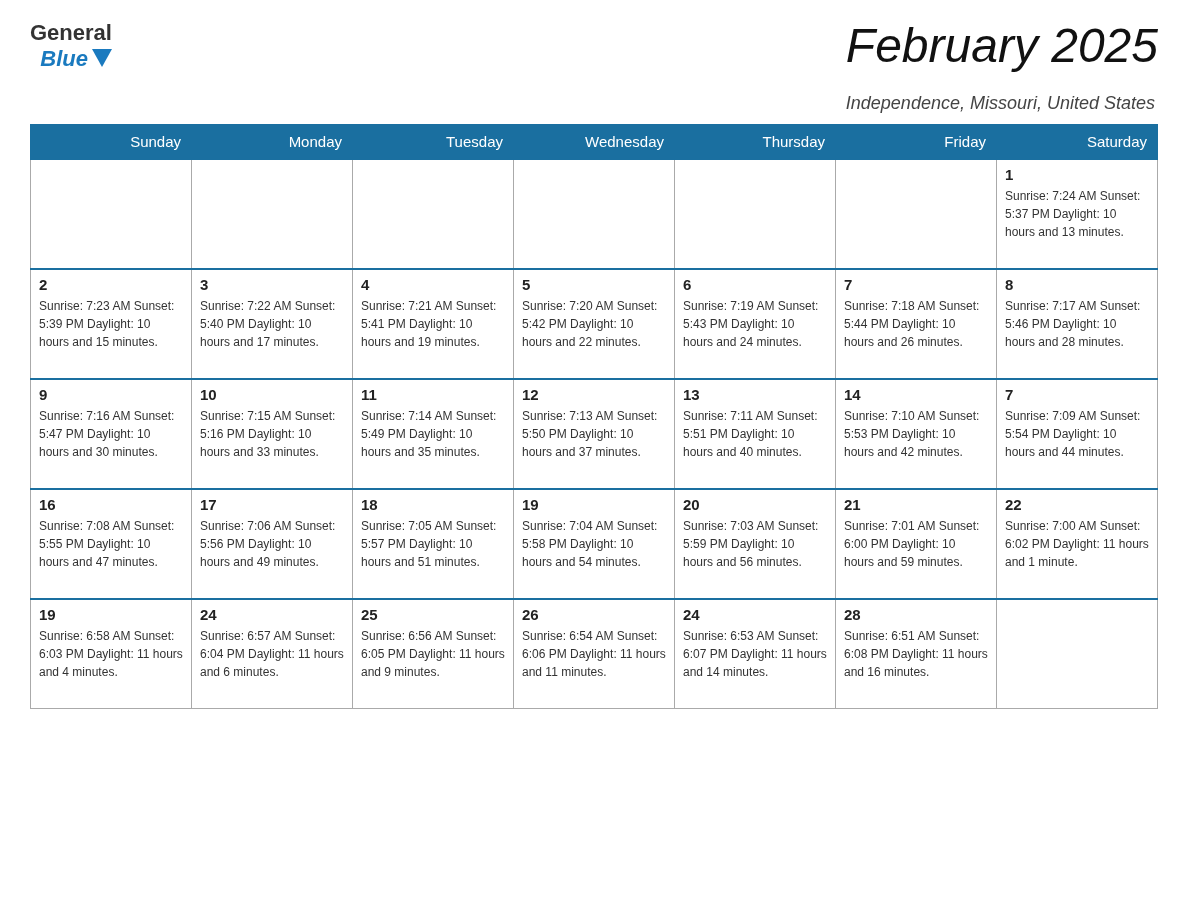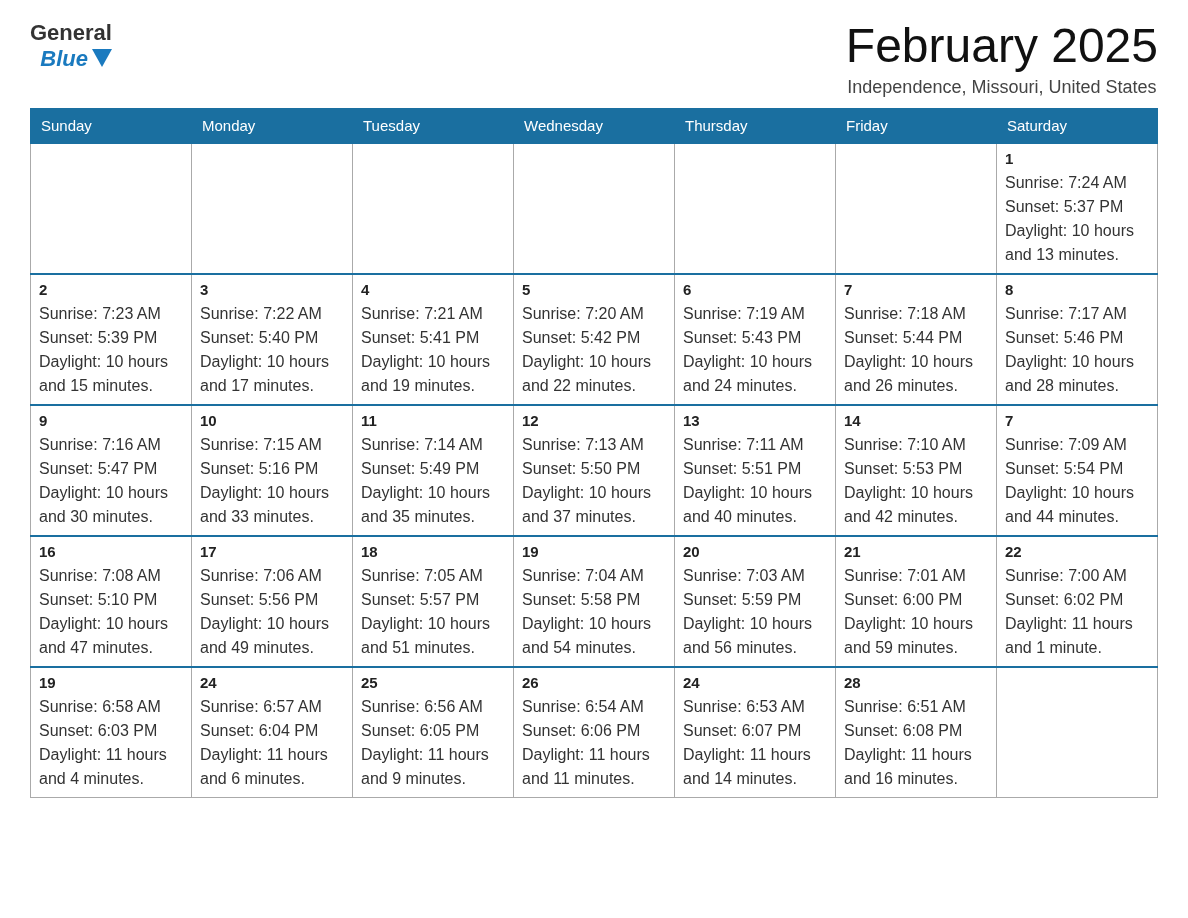--- a/index.html
+++ b/index.html
@@ -26,65 +26,66 @@
       font-weight: bold;
       color: #333;
     }
     .logo-text-blue {
       font-size: 22px;
       font-weight: bold;
       color: #1a7abf;
       font-style: italic;
     }
     .title-section {
-      text-align: center;
+      text-align: left;
+      font-style: italic;
     }
     .month-title {
       font-size: 48px;
       font-weight: normal;
       color: #111;
       line-height: 1.1;
     }
     .location {
       font-size: 18px;
       color: #444;
-      margin-top: 4px;
+      margin-top: 20px;
     }
     .calendar {
       width: 100%;
       border-collapse: collapse;
       margin-top: 10px;
     }
     .calendar th {
       background-color: #1a6fa0;
       color: #fff;
       font-size: 15px;
       font-weight: normal;
       padding: 8px 10px;
-      text-align: left;
+      text-align: right;
       border: 1px solid #1a6fa0;
       margin-left: 36px;
     }
     .calendar td {
       border: 1px solid #aaa;
       vertical-align: top;
       padding: 6px 8px;
       width: 14.28%;
       min-height: 110px;
       height: 110px;
     }
     .day-number {
       font-size: 15px;
       font-weight: bold;
       color: #222;
       margin-bottom: 4px;
       display: block;
     }
     .day-info {
-      font-size: 16px;
+      font-size: 12px;
       color: #333;
       line-height: 1.5;
     }
     .empty-cell {
       background: #fff;
     }
     .week-row td {
       border-top: 2px solid #1a6fa0;
     }
   </style>
@@ -223,21 +224,21 @@
           <span class="day-number">7</span>
           <div class="day-info">Sunrise: 7:09 AM
 Sunset: 5:54 PM
 Daylight: 10 hours and 44 minutes.</div>
         </td>
       </tr>
       <tr class="week-row">
         <td>
           <span class="day-number">16</span>
           <div class="day-info">Sunrise: 7:08 AM
-Sunset: 5:10 PM
+Sunset: 5:55 PM
 Daylight: 10 hours and 47 minutes.</div>
         </td>
         <td>
           <span class="day-number">17</span>
           <div class="day-info">Sunrise: 7:06 AM
 Sunset: 5:56 PM
 Daylight: 10 hours and 49 minutes.</div>
         </td>
         <td>
           <span class="day-number">18</span>

